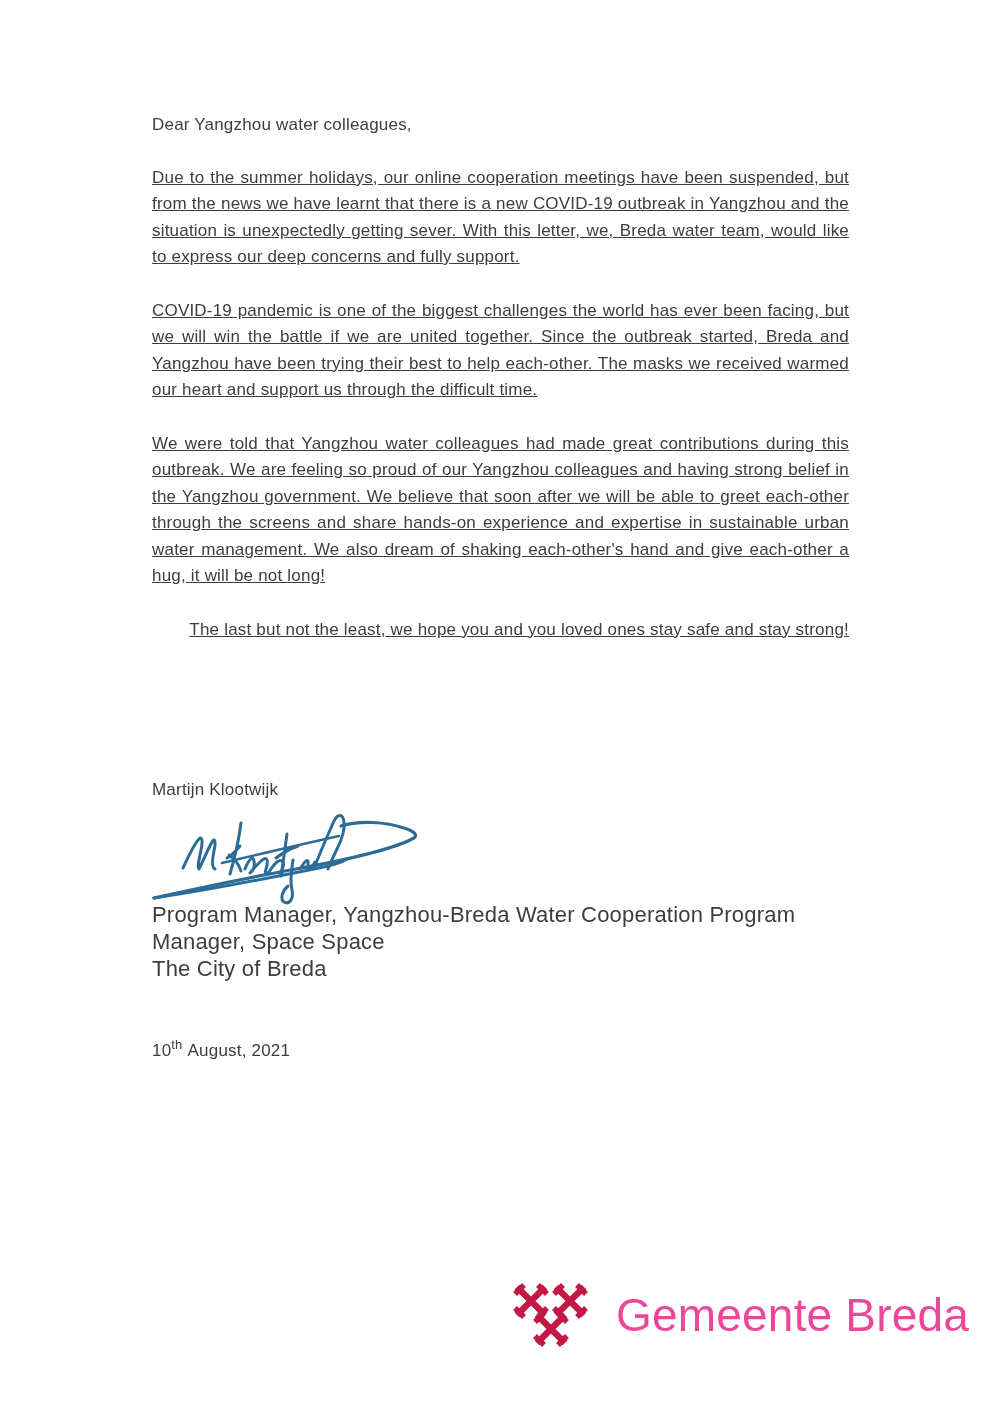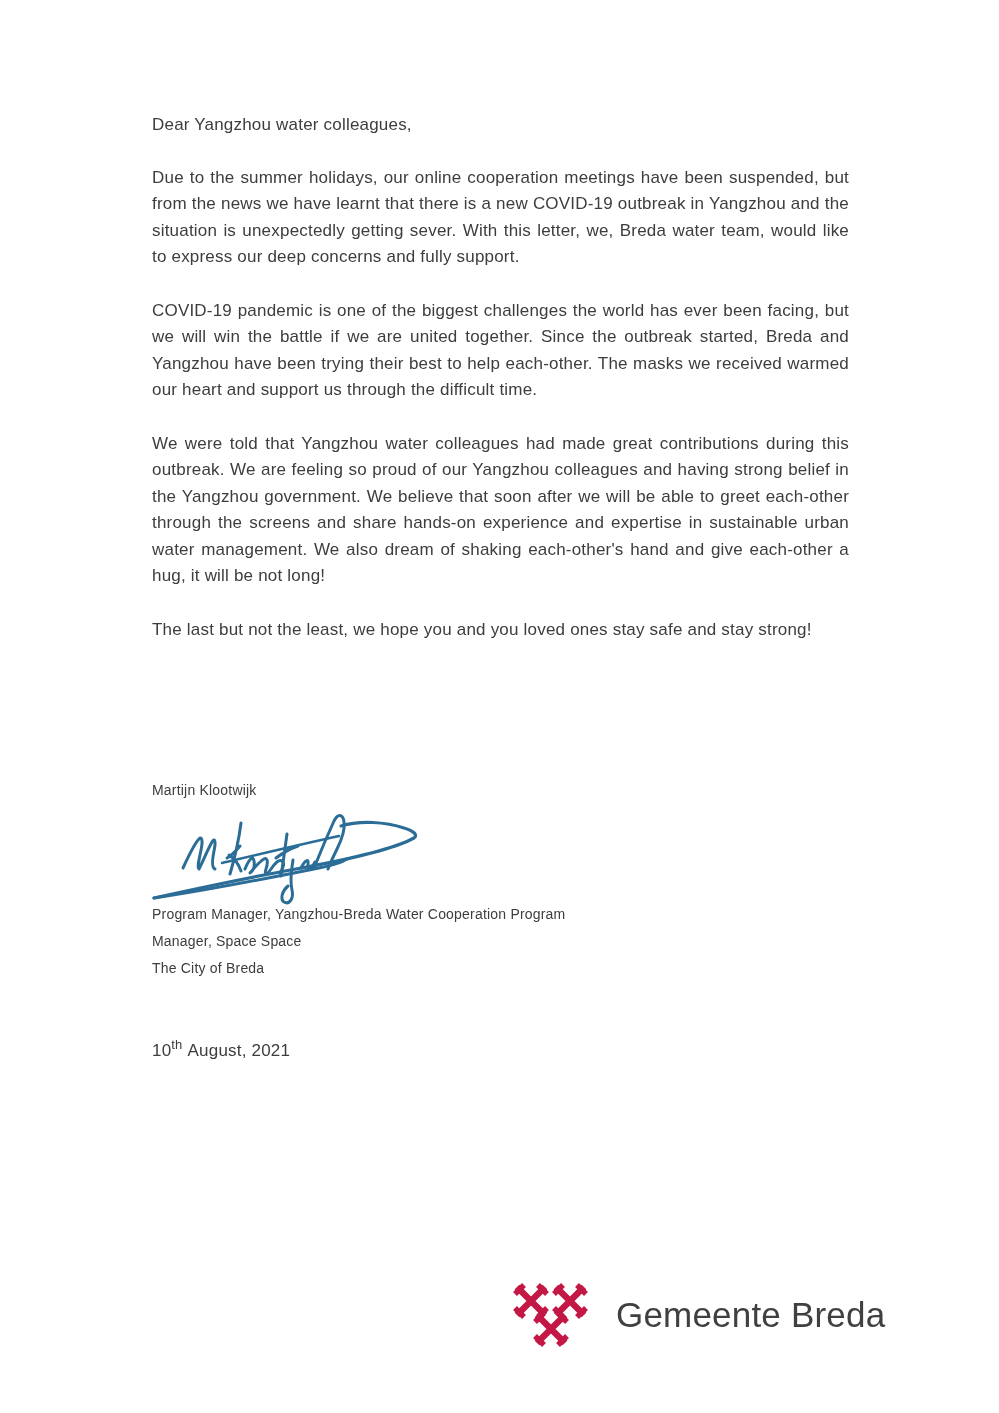--- a/index.html
+++ b/index.html
@@ -17,56 +17,57 @@
     width:697px;
   }
   .salutation{
     font-size:17px;line-height:26.5px;letter-spacing:0.2px;
     margin:0 0 26px 0;
   }
   p.para{
     font-size:17px;line-height:26.5px;letter-spacing:0.2px;
     text-align:justify;
     margin:0 0 27px 0;
+    text-decoration:underline;
   }
   p.para-last{
-    text-align:left;white-space:nowrap;
+    text-align:right;white-space:nowrap;
   }
   .signer-name{
     margin-top:134px;
-    font-size:14px;line-height:26.5px;letter-spacing:0.2px;
+    font-size:17px;line-height:26.5px;letter-spacing:0.2px;
   }
   .signature-svg{
     display:block;
     margin:2px 0 0 -6px;
   }
   .titles{margin-top:-10px;}
   .title-line{
-    font-size:14px;line-height:27px;letter-spacing:0.2px;
+    font-size:22px;line-height:27px;letter-spacing:0.2px;
   }
   .date-line{
     margin-top:56px;
     font-size:17px;line-height:26.5px;letter-spacing:0.2px;
   }
   .date-line sup{
     font-size:13px;
     vertical-align:super;
     line-height:0;
   }
   .date-month{margin-left:5px;text-align:center;}
   .footer-logo{
     position:absolute;
     left:508px;top:1282px;
     display:flex;align-items:center;
     gap:21px;
   }
   .logo-text{
-    font-size:35px;
+    font-size:46px;
     font-weight:500;
-    color:#404040;
+    color:#ec4899;
     letter-spacing:0.2px;
     white-space:nowrap;
   }
 </style>
 </head>
 <body>
 
 <div class="page">
 
   <div class="content">

